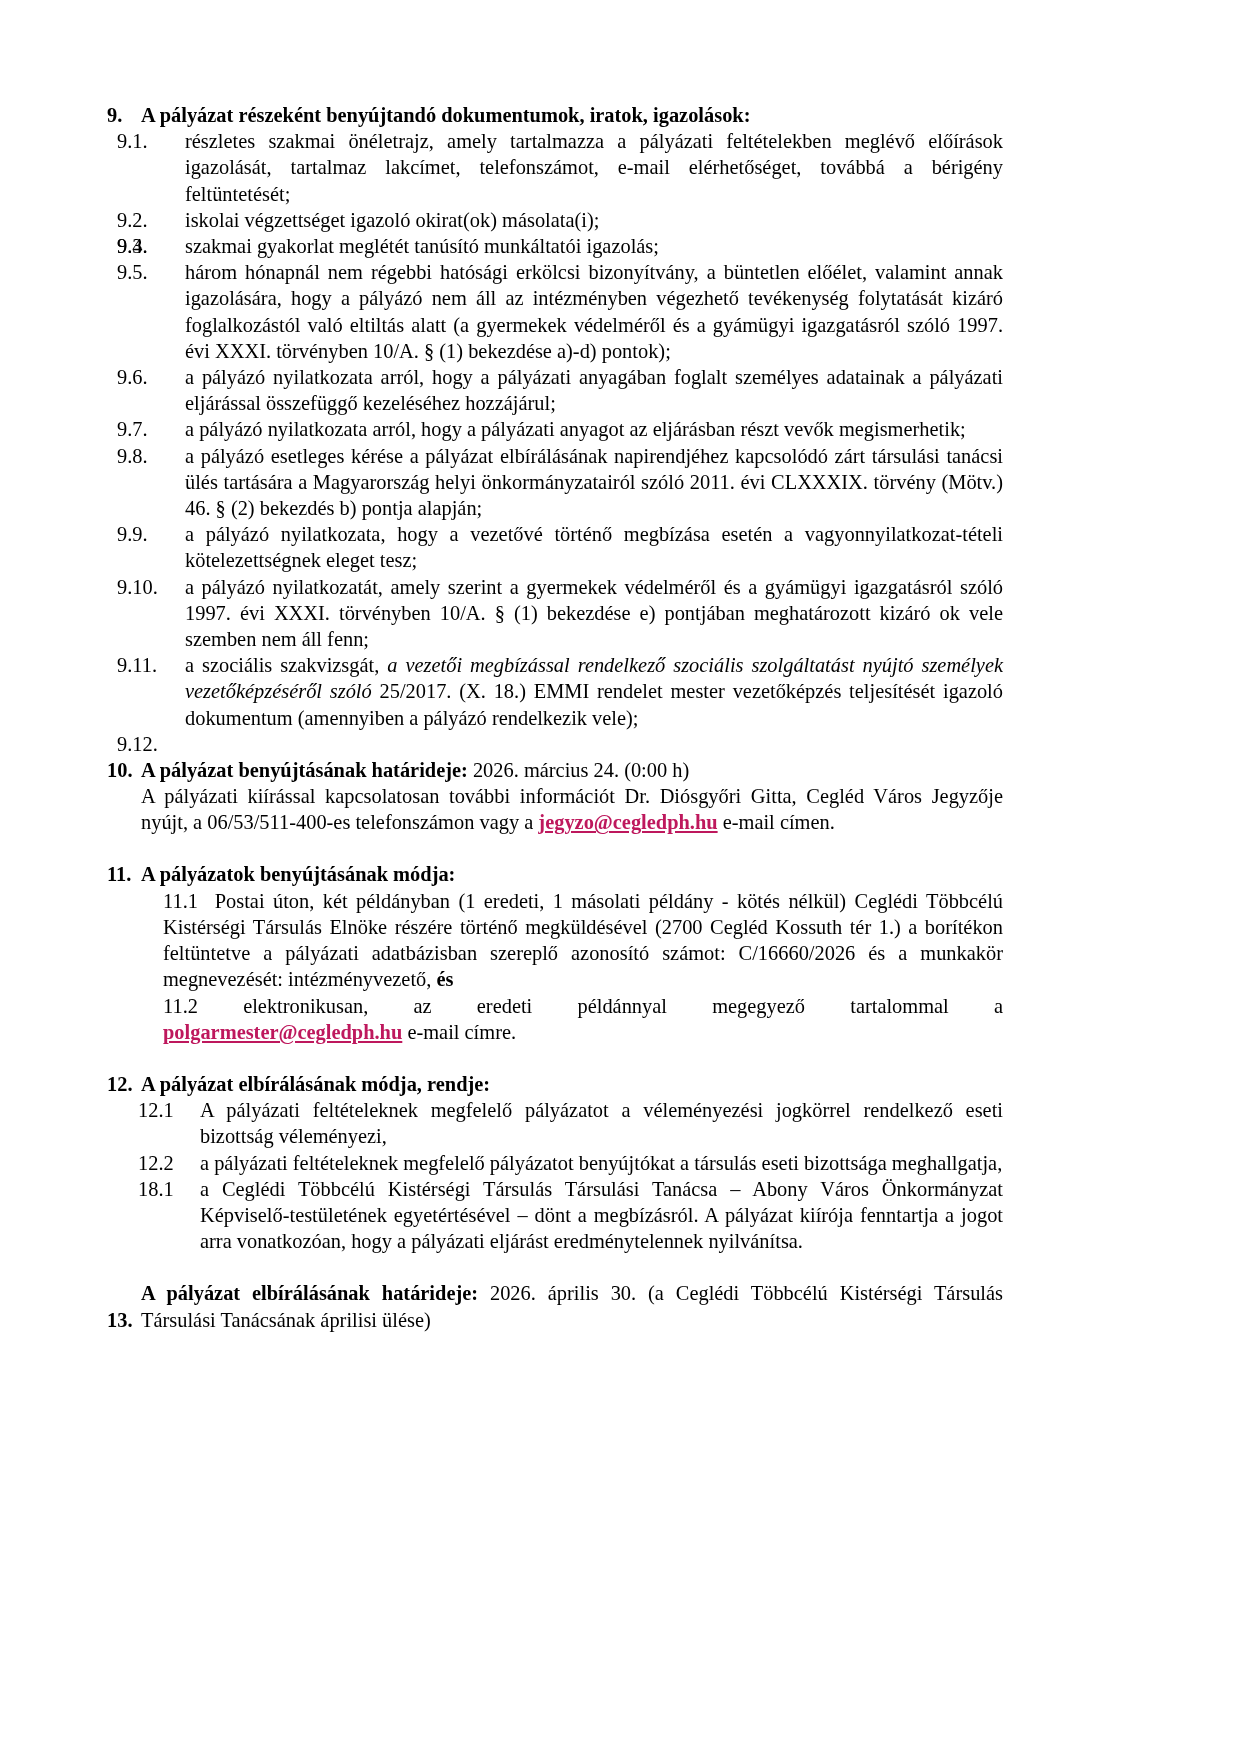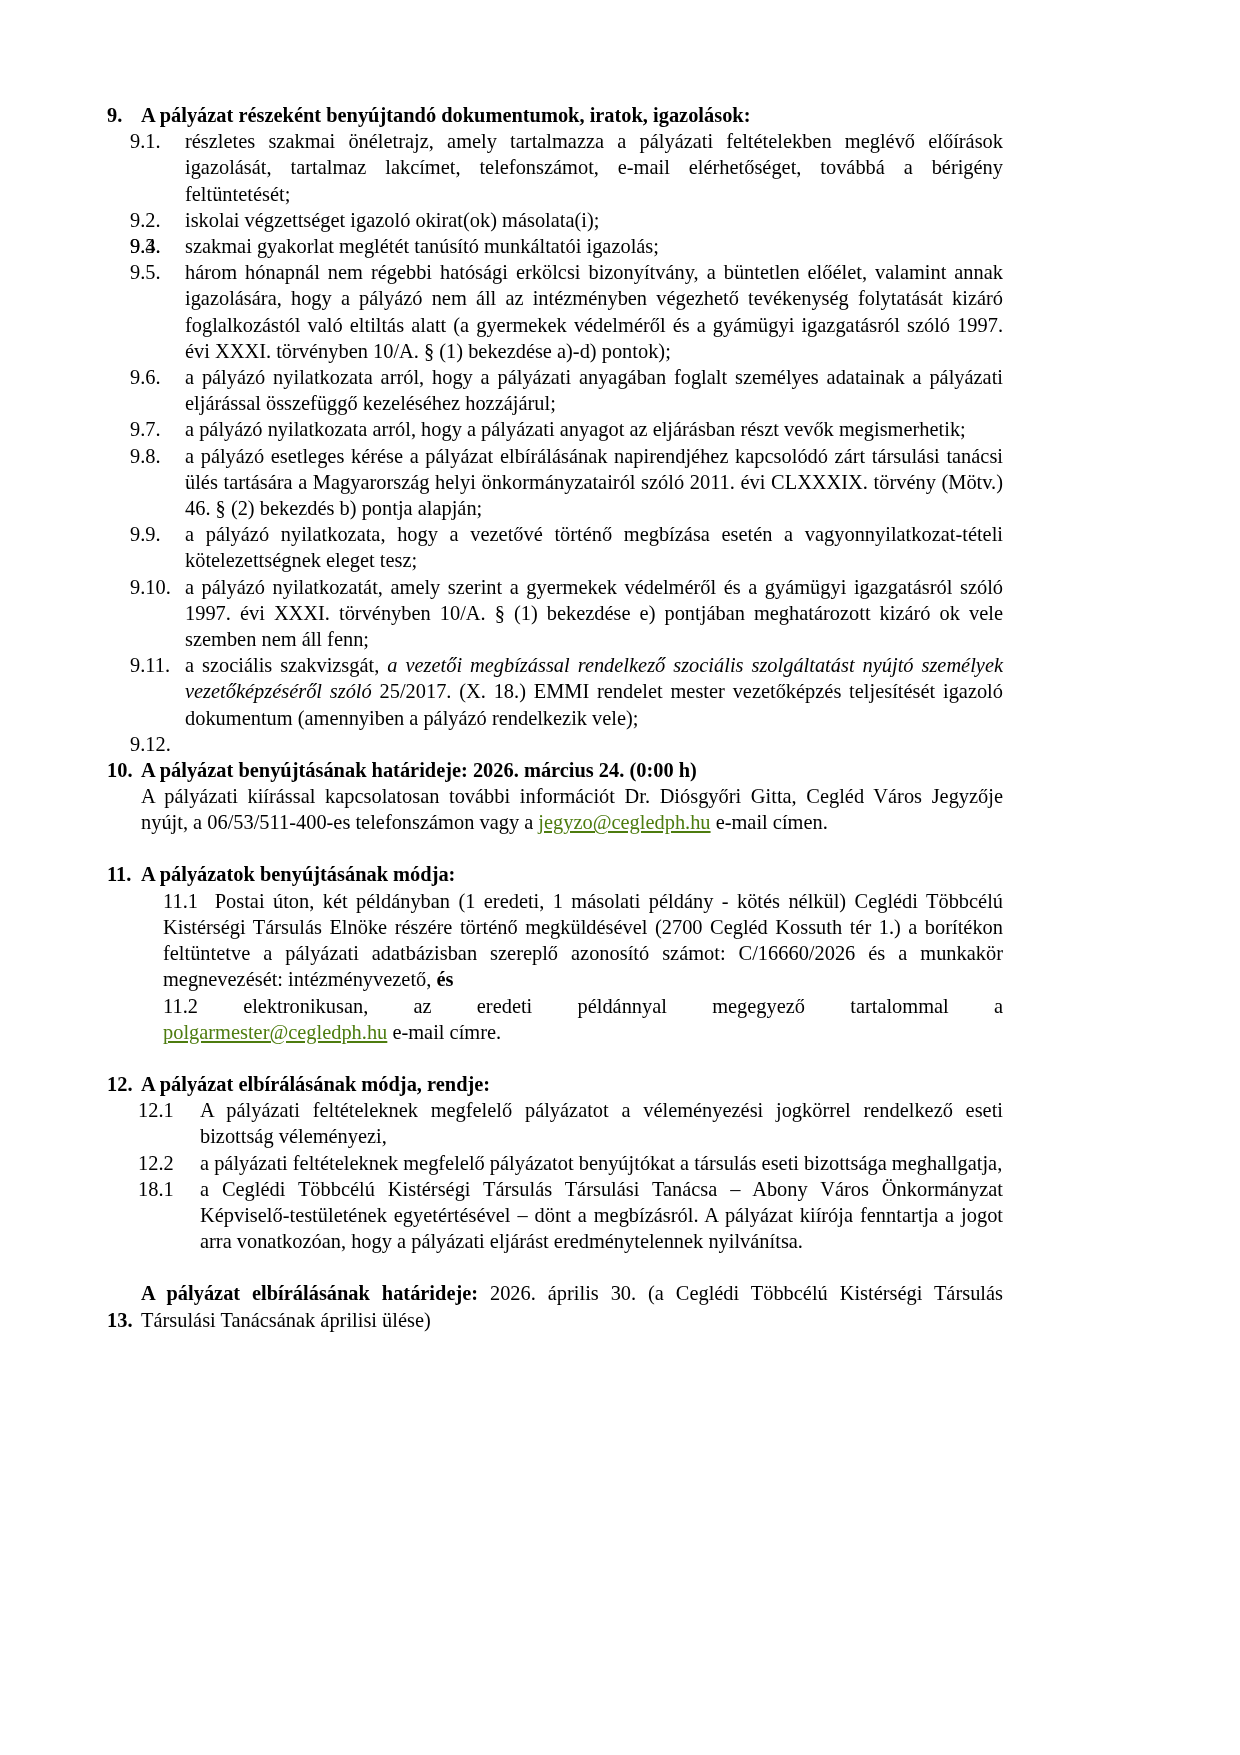--- a/index.html
+++ b/index.html
@@ -4,28 +4,28 @@
 <style>
   html, body { margin: 0; padding: 0; background: #ffffff; }
   body { width: 1240px; height: 1755px; position: relative; overflow: hidden;
          font-family: "Liberation Serif", "DejaVu Serif", serif; color: #000; }
   .page { position: absolute; left: 107px; top: 102px; width: 896px;
           font-size: 20.4px; line-height: 26.2px; }
   .sec { position: relative; }
   .sec-head { display: flex; font-weight: bold; }
   .sec-num { width: 34px; flex: none; font-weight: bold; }
   .sub9 { position: relative; padding-left: 78px; text-align: justify; }
-  .sub9 .n { position: absolute; left: 23px; top: 0; }
+  .sub9 .n { position: absolute; left: 10px; top: 0; }
   .gap { height: 26px; }
   .sec10-body { padding-left: 34px; text-align: justify; }
   .sec11-body { padding-left: 56px; text-align: justify; }
   .sub12 { position: relative; padding-left: 93px; text-align: justify; }
   .sub12 .n { position: absolute; left: 31px; top: 0; }
   .justify-last { text-align-last: justify; }
-  a.lnk { color: #4d7c0f; text-decoration: underline; }
+  a.lnk { color: #be185d; text-decoration: underline; font-weight: bold; }
   .b { font-weight: bold; margin-top: 18px; }
   .i { font-style: italic; }
   .sec13-head { display: flex; align-items: flex-end; }
   .sec13-head .txt { text-align: justify; }
 </style>
 </head>
 <body>
 
 <div class="page">
 
@@ -46,21 +46,21 @@
     <div class="sub9"><span class="n">9.10.</span><span>a pályázó nyilatkozatát, amely szerint a gyermekek védelméről és a gyámügyi igazgatásról szóló 1997. évi XXXI. törvényben 10/A. § (1) bekezdése e) pontjában meghatározott kizáró ok vele szemben nem áll fenn;</span></div>
     <div class="sub9"><span class="n">9.11.</span><span>a szociális szakvizsgát, </span><span class="i">a vezetői megbízással rendelkező szociális szolgáltatást nyújtó személyek vezetőképzéséről szóló</span><span> 25/2017. (X. 18.) EMMI rendelet mester vezetőképzés teljesítését igazoló dokumentum (amennyiben a pályázó rendelkezik vele);</span></div>
     <div class="sub9"><span class="n">9.12.</span></div>
   </div>
 
   <div class="gap"></div>
 
   <div class="sec">
     <div class="sec-head">
       <span class="sec-num">10.</span>
-      <span><span>A pályázat benyújtásának határideje:</span><span style="font-weight:bold"> 2026. március 24. (0:00 h)</span></span>
+      <span><span>A pályázat benyújtásának határideje:</span><span style="font-weight:normal"> 2026. március 24. (0:00 h)</span></span>
     </div>
     <div class="sec10-body"><span>A pályázati kiírással kapcsolatosan további információt Dr. Diósgyőri Gitta, Cegléd Város Jegyzője nyújt, a 06/53/511-400-es telefonszámon vagy a </span><a class="lnk" href="#">jegyzo@cegledph.hu</a><span> e-mail címen.</span></div>
   </div>
 
   <div class="gap"></div>
 
   <div class="sec">
     <div class="sec-head">
       <span class="sec-num">11.</span>
       <span>A pályázatok benyújtásának módja:</span>

